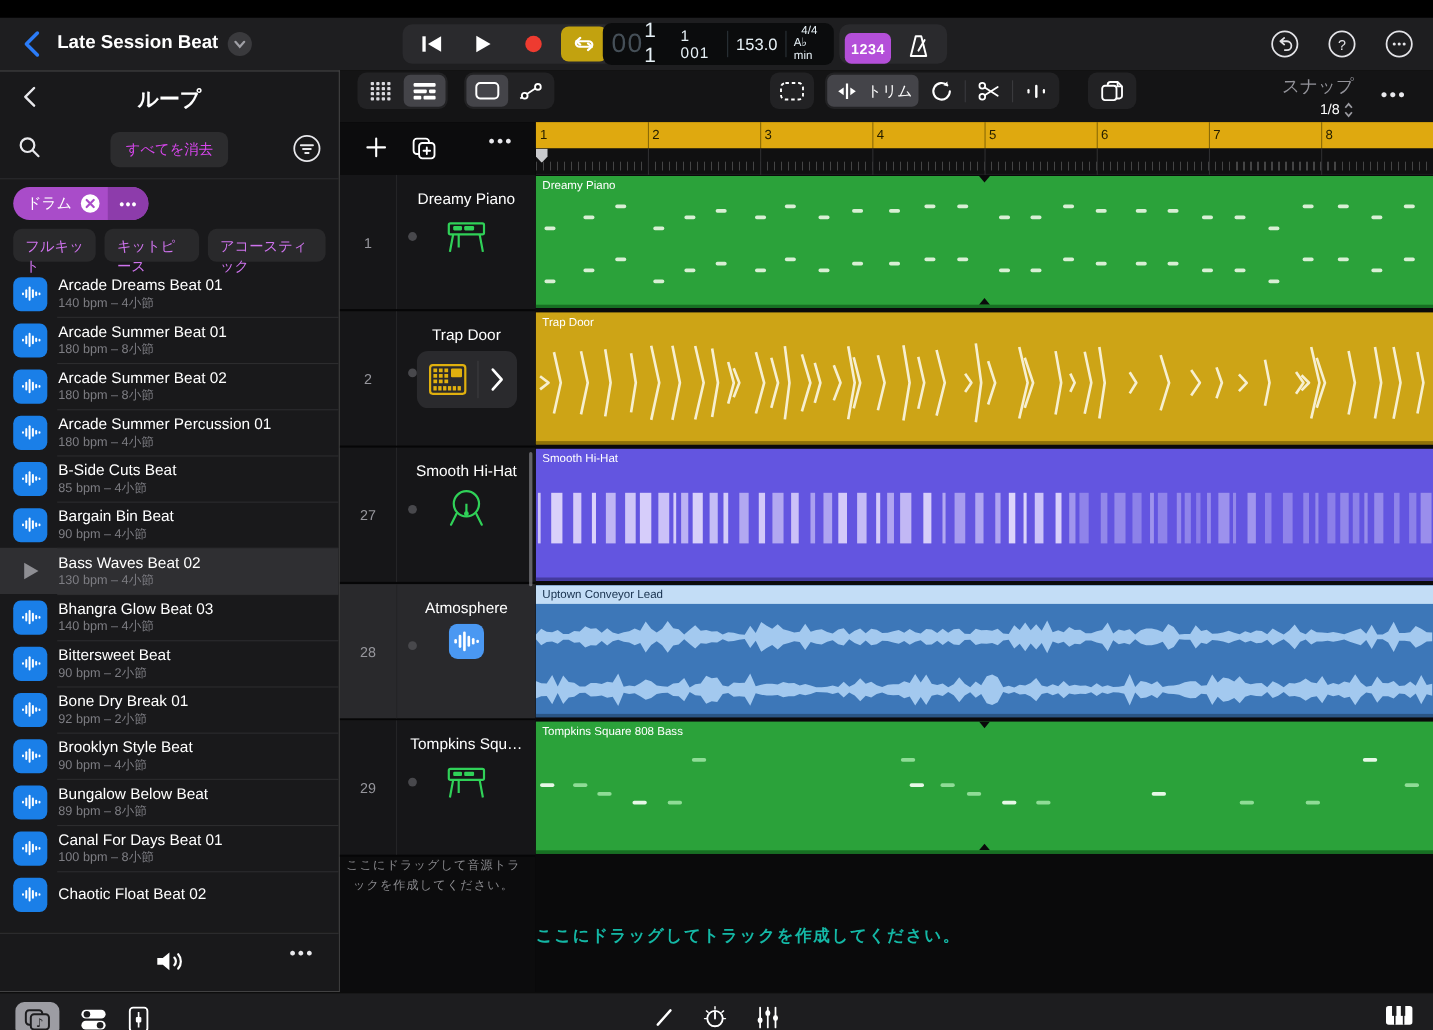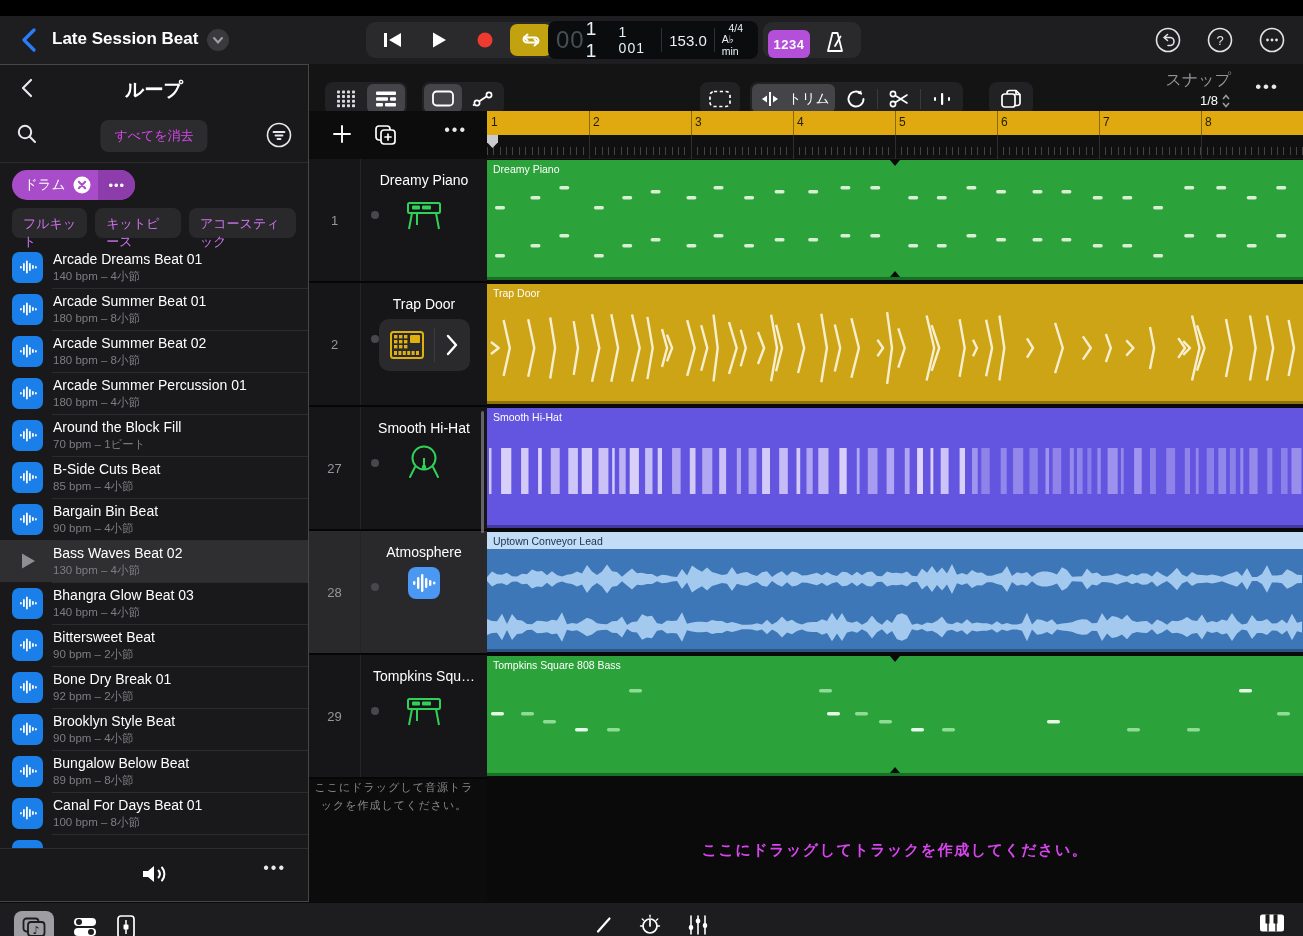--- a/index.html
+++ b/index.html
@@ -49,21 +49,21 @@
   .lrow.sel .lic{background:transparent;}
   .ltx{display:flex;flex-direction:column;margin-left:10px;line-height:1.25;}
   .lt{color:#fff;font-size:14px;}
   .ls{color:#7d7d83;font-size:11.5px;}
   .sb-foot{position:absolute;left:0;right:0;bottom:0;height:53px;border-top:1px solid #2e2e30;background:#19191b;}
   .sb-vol{position:absolute;left:140px;top:14px;}
   .sb-fdots{position:absolute;right:22px;top:10px;color:#e8e8ec;font-size:16px;letter-spacing:2px;}
 
   
   .mtools{position:absolute;left:309px;top:48px;width:994px;height:47px;background:#141415;}
-  .tgroup{position:absolute;top:18px;height:33px;background:#222224;border-radius:8px;display:flex;align-items:center;padding:0 2px;gap:2px;}
+  .tgroup{position:absolute;top:2px;height:33px;background:#222224;border-radius:8px;display:flex;align-items:center;padding:0 2px;gap:2px;}
   .tg1{left:16px;} .tg2{left:113px;} .tg3{left:391px;width:40px;justify-content:center;} .tg4{left:441px;} .tg5{left:680px;width:44px;justify-content:center;}
   .titem{height:29px;min-width:38px;border-radius:6px;display:flex;align-items:center;justify-content:center;padding:0 6px;}
   .titem.on{background:#444449;}
   .titem .lbl{color:#fff;font-size:13.5px;margin-left:6px;}
   .tsep{width:1px;height:20px;background:#3a3a3d;}
   .snap{position:absolute;right:72px;top:6px;text-align:right;line-height:1.25;}
   .snap .sl{color:#93939a;font-size:16px;display:block;}
   .snap .sv{color:#fff;font-size:13px;display:inline-flex;align-items:center;gap:3px;}
   .mt-dots{position:absolute;right:24px;top:13px;color:#e8e8ec;font-size:17px;letter-spacing:2px;}
 
@@ -98,21 +98,21 @@
   .region .rlabel{position:absolute;left:6px;top:3px;font-size:10.5px;color:#fff;z-index:3;}
   .reg-green{background:#2ba23a;border-bottom:3px solid #177023;}
   .reg-yellow{background:#cda416;border-bottom:3px solid #8f7209;}
   .reg-purple{background:#6355e0;border-bottom:3px solid #443a9e;}
   .reg-blue{background:#3d77b8;border-bottom:3px solid #2a5585;}
   .reg-blue .bluestrip{position:absolute;left:0;top:0;right:0;height:17px;background:#c3ddf6;}
   .reg-blue .rlabel{color:#16304d;}
   .notch{position:absolute;width:0;height:0;border-left:5px solid transparent;border-right:5px solid transparent;z-index:2;}
   .notch.top{border-top:6px solid #0a0a0b;top:0;}
   .notch.bot{border-bottom:6px solid #0a0a0b;bottom:0;}
-  .tl-hint{position:absolute;left:0;width:816px;top:730px;text-align:center;color:#d946ef;font-size:15px;font-weight:bold;letter-spacing:1.5px;}
+  .tl-hint{position:absolute;left:0;width:816px;top:730px;color:#14b8a6;font-size:15px;font-weight:bold;letter-spacing:1.5px;}
 
   
   .botbar{position:absolute;left:0;top:886px;width:1303px;height:50px;background:#1d1d1f;border-top:1px solid #0a0a0a;}
   .bb-left{position:absolute;left:14px;top:8px;display:flex;align-items:center;gap:18px;}
   .bb-browser{width:40px;height:32px;border-radius:8px;background:#9d9da3;display:flex;align-items:center;justify-content:center;}
   .bb-center{position:absolute;left:594px;top:10px;display:flex;align-items:center;gap:24px;}
   .bb-right{position:absolute;right:18px;top:10px;}
   .icw{display:inline-flex;align-items:center;justify-content:center;}
 </style>
 </head>
@@ -308,38 +308,20 @@
                 <rect x="8" y="3.5" width="1.8" height="13" rx=".9"></rect>
                 <rect x="11" y="6" width="1.8" height="8" rx=".9"></rect>
                 <rect x="14" y="8" width="1.8" height="4" rx=".9"></rect>
                 <rect x="17" y="9" width="1.8" height="2.4" rx=".9"></rect>
               </g>
             </svg>
           </span>
           <span class="ltx">
             <span class="lt">Arcade Summer Percussion 01</span>
             <span class="ls">180 bpm – 4小節</span>
-          </span>
-        </div>
-        <div class="lrow">
-          <span class="lic icw">
-            <svg width="20" height="20" viewBox="0 0 20 20" xmlns="http://www.w3.org/2000/svg">
-              <g fill="#fff">
-                <rect x="2" y="9" width="1.8" height="2.4" rx=".9"></rect>
-                <rect x="5" y="6" width="1.8" height="8" rx=".9"></rect>
-                <rect x="8" y="3.5" width="1.8" height="13" rx=".9"></rect>
-                <rect x="11" y="6" width="1.8" height="8" rx=".9"></rect>
-                <rect x="14" y="8" width="1.8" height="4" rx=".9"></rect>
-                <rect x="17" y="9" width="1.8" height="2.4" rx=".9"></rect>
-              </g>
-            </svg>
-          </span>
-          <span class="ltx">
-            <span class="lt">Around the Block Fill</span>
-            <span class="ls">70 bpm – 1ビート</span>
           </span>
         </div>
         <div class="lrow">
           <span class="lic icw">
             <svg width="20" height="20" viewBox="0 0 20 20" xmlns="http://www.w3.org/2000/svg">
               <g fill="#fff">
                 <rect x="2" y="9" width="1.8" height="2.4" rx=".9"></rect>
                 <rect x="5" y="6" width="1.8" height="8" rx=".9"></rect>
                 <rect x="8" y="3.5" width="1.8" height="13" rx=".9"></rect>
                 <rect x="11" y="6" width="1.8" height="8" rx=".9"></rect>

